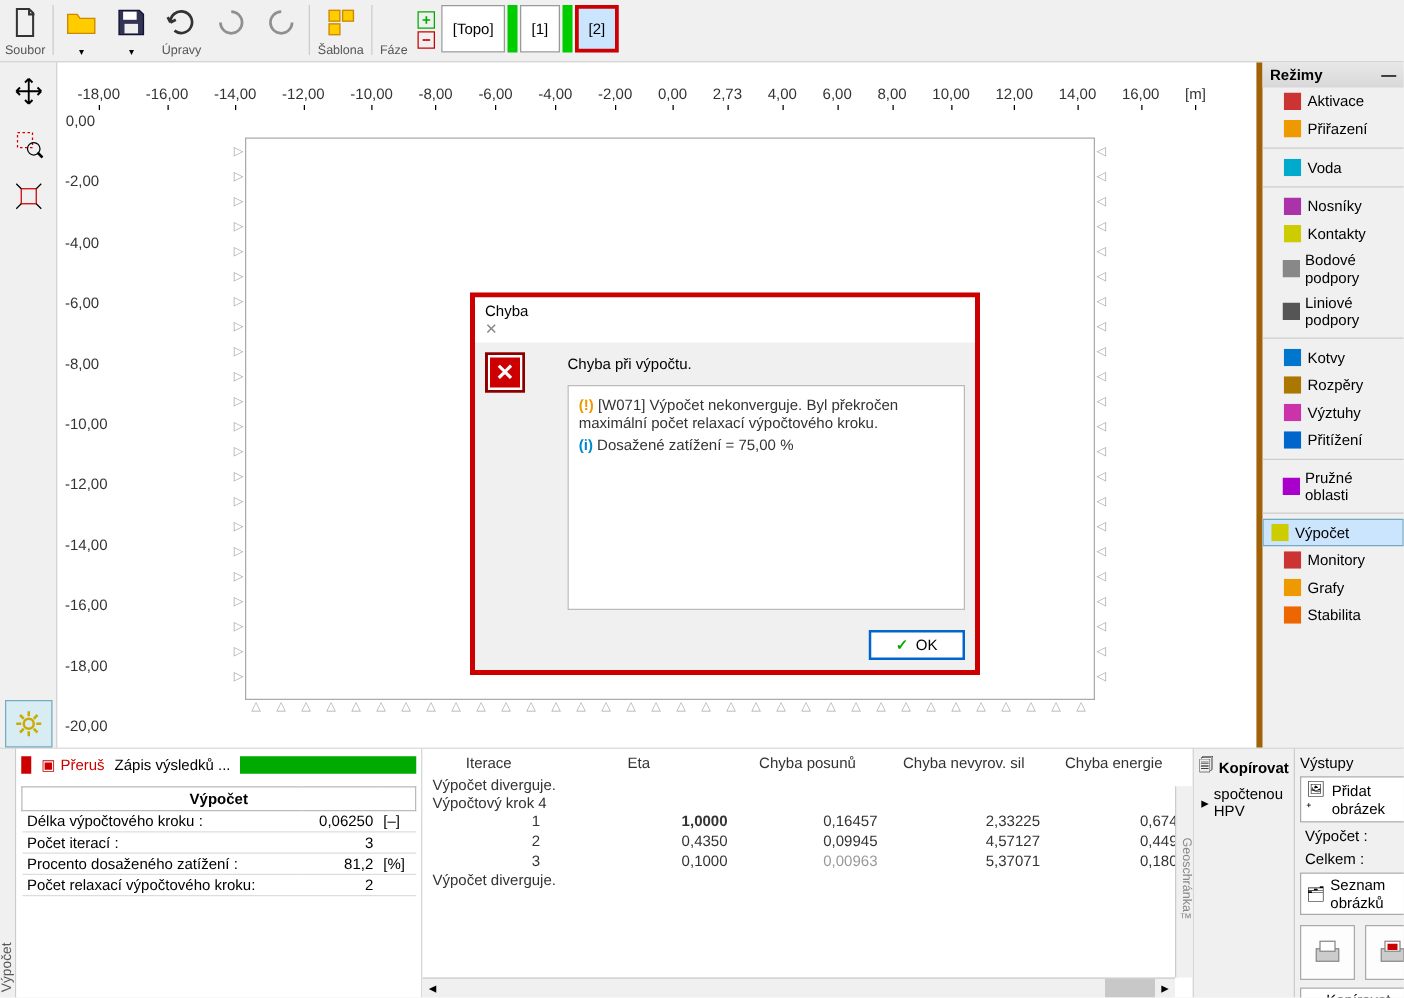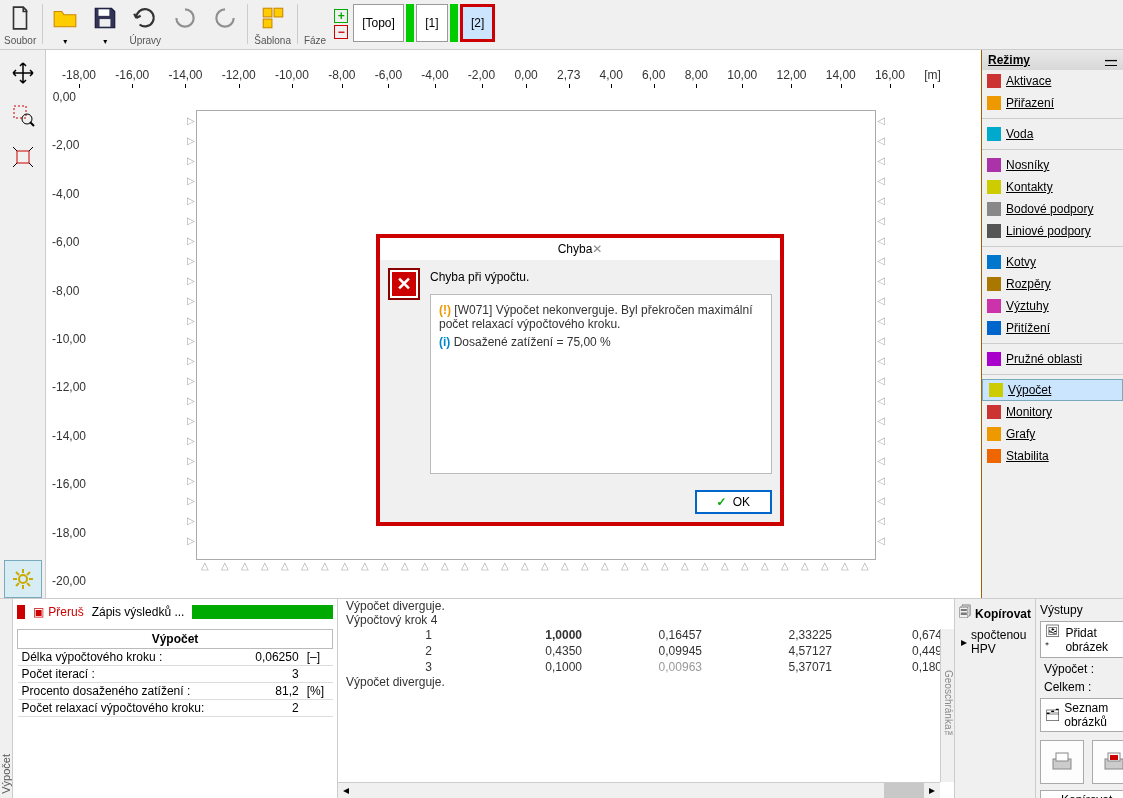--- a/index.html
+++ b/index.html
@@ -27,23 +27,23 @@
 .left-tools .spacer { flex: 1; }
 .canvas-area { flex: 1; background: #fff; position: relative; }
 .ruler-h { position: absolute; top: 18px; left: 0; right: 0; height: 20px; display: flex; justify-content: space-between; padding: 0 40px 0 16px; font-size: 10px; color: #333; }
 .ruler-h .tick { position: relative; }
 .ruler-h .tick::after { content:''; position:absolute; top:16px; left:50%; width:1px; height:4px; background:#000; }
 .ruler-v { position: absolute; left: 6px; top: 40px; bottom: 10px; width: 30px; display: flex; flex-direction: column; justify-content: space-between; font-size: 10px; color:#333; }
 .ruler-v .tick { text-align: right; position: relative; padding-right: 6px; }
 .drawing { position: absolute; left: 150px; top: 60px; width: 680px; height: 450px; border: 1px solid #aaa; background: #fff; }
 
 
-.right-panel { width: 142px; background: #f0f0f0; border-left: 1px solid #a16207; text-decoration: underline; }
+.right-panel { width: 118px; background: #f0f0f0; border-left: 5px solid #a16207; }
 .rp-head { background: linear-gradient(#e8e8e8,#d8d8d8); padding: 3px 6px; font-weight: bold; display: flex; justify-content: space-between; align-items: center; }
-.rp-item { display: flex; align-items: center; gap: 4px; padding: 3px 4px; cursor: pointer; }
+.rp-item { display: flex; align-items: center; gap: 4px; padding: 3px 16px; cursor: pointer; }
 .rp-item.sel { background: #cce5ff; border: 1px solid #7ab; padding: 2px 5px; }
 .rp-sep { height: 1px; background: #ccc; margin: 4px 0; }
 .rp-icon { width: 16px; height: 16px; display: inline-flex; align-items: center; justify-content: center; }
 
 
 .bottom { height: 200px; display: flex; border-top: 1px solid #ccc; }
 .bot-left { width: 340px; background: #fff; border-right: 1px solid #ccc; display: flex; flex-direction: column; }
 .bot-mid { flex: 1; background: #fff; position: relative; }
 .bot-right1 { width: 120px; background: #f0f0f0; border-left: 1px solid #ccc; padding: 4px; }
 .bot-right2 { width: 120px; background: #f0f0f0; border-left: 1px solid #ccc; padding: 4px; display: flex; flex-direction: column; }
@@ -66,24 +66,24 @@
 .bot-scroll .thumb { width: 40px; background: #c8c8c8; margin-left: auto; }
 .geoschránka { position: absolute; right: 0; top: 30px; bottom: 16px; width: 14px; writing-mode: vertical-rl; font-size: 10px; color: #888; text-align: center; background: #f0f0f0; border-left: 1px solid #ccc; }
 
 .out-box { border: 1px solid #aaa; background: #fff; padding: 2px 4px; margin: 2px 0; display: flex; align-items: center; gap: 4px; cursor: pointer; }
 .out-row { display: flex; justify-content: space-between; padding: 2px 4px; }
 .print-btns { display: flex; gap: 8px; justify-content: center; margin-top: 6px; }
 .print-btn { width: 44px; height: 44px; border: 1px solid #aaa; background: #fdfdfd; display: flex; align-items: center; justify-content: center; cursor: pointer; }
 
 
 .dialog { position: absolute; left: 376px; top: 234px; width: 408px; border: 4px solid #c00; background: #f0f0f0; z-index: 10; }
-.dlg-title { padding: 4px 8px; display: flex; justify-content: center; background: #fff; }
+.dlg-title { padding: 4px 8px; display: flex; justify-content: space-between; background: #fff; flex-direction: column; }
 .dlg-body { padding: 8px; display: flex; gap: 10px; }
 .dlg-icon { width: 32px; height: 32px; background: #c00; border: 2px solid #800; display: flex; align-items: center; justify-content: center; color: #fff; font-weight: bold; font-size: 18px; box-shadow: 0 0 0 2px #fff inset; }
-.dlg-content { flex: 1; }
+.dlg-content { flex: 1; margin-left: 24px; }
 .dlg-msg-box { border: 1px solid #bbb; background: #fff; padding: 8px; margin-top: 6px; height: 180px; }
 .dlg-msg-box .warn { color: #333; }
 .dlg-msg-box .w-icon { color: #e90; font-weight: bold; }
 .dlg-msg-box .i-icon { color: #08c; font-weight: bold; }
 .dlg-btns { padding: 8px; display: flex; justify-content: flex-end; }
 .dlg-ok { border: 2px solid #06c; padding: 3px 20px; background: #fff; cursor: pointer; display: flex; align-items: center; gap: 6px; }
 .dlg-ok .chk { color: #0a0; font-weight: bold; }
 
 .left-label { writing-mode: vertical-rl; transform: rotate(180deg); font-size: 11px; color: #555; padding: 4px 0; }
 .bot-left-side { width: 22px; background:#f0f0f0; display:flex; align-items:flex-end; border-right:1px solid #ccc; }
@@ -492,20 +492,27 @@
           </tr>
           <tr>
             <td>Počet relaxací výpočtového kroku:</td>
             <td class="r">2</td>
             <td></td>
           </tr>
         </tbody>
     </table>
   </div>
   <div class="bot-mid">
+    <div class="iter-head" id="iter-head">
+        <div style="width: 90px;">Iterace</div>
+        <div style="width: 150px;">Eta</div>
+        <div style="width: 120px;">Chyba posunů</div>
+        <div style="width: 130px;">Chyba nevyrov. sil</div>
+        <div style="width: 110px;">Chyba energie</div>
+      </div>
     <div class="iter-body" id="iter-body">
         <div>Výpočet diverguje.</div>
         <div>Výpočtový krok 4</div>
         <div class="iter-row">
           <div style="width: 90px;">1</div>
           <div style="width: 150px; font-weight: bold;">1,0000</div>
           <div style="width: 120px;">0,16457</div>
           <div style="width: 130px;">2,33225</div>
           <div style="width: 110px;">0,674</div>
         </div>

